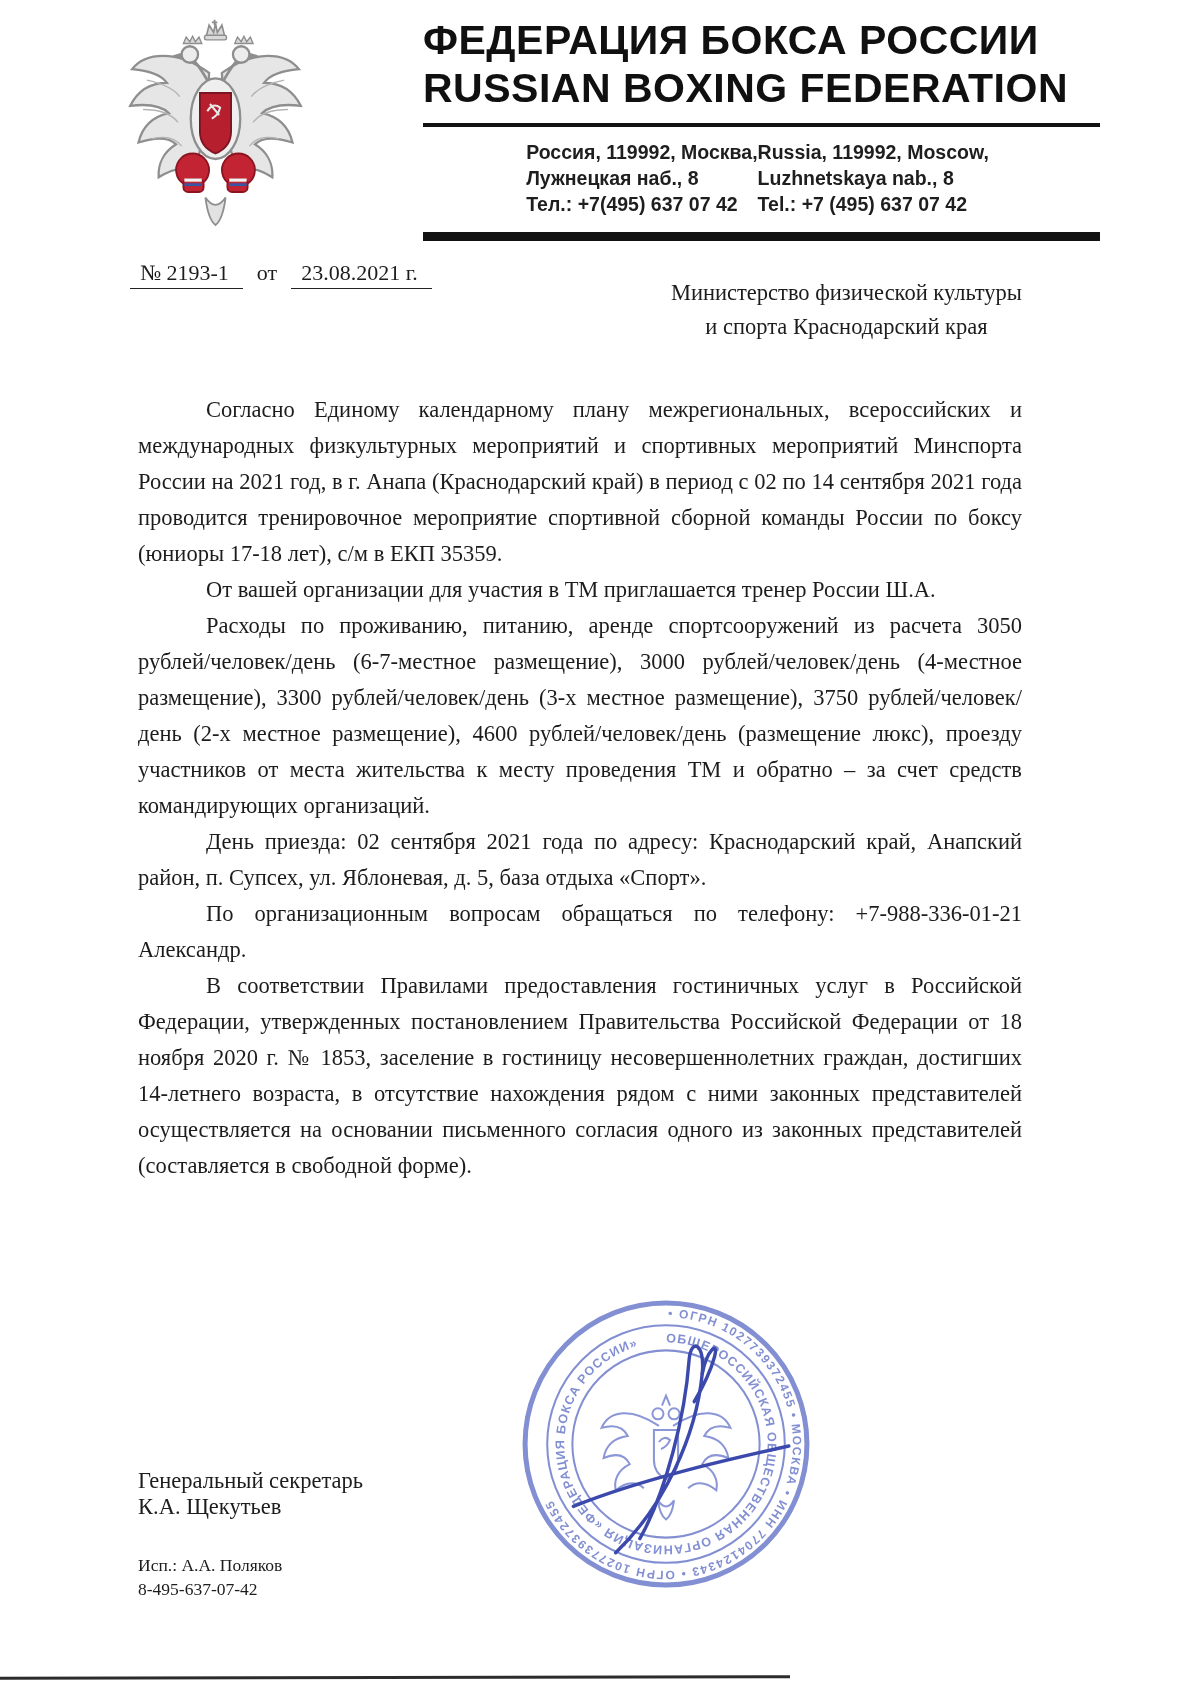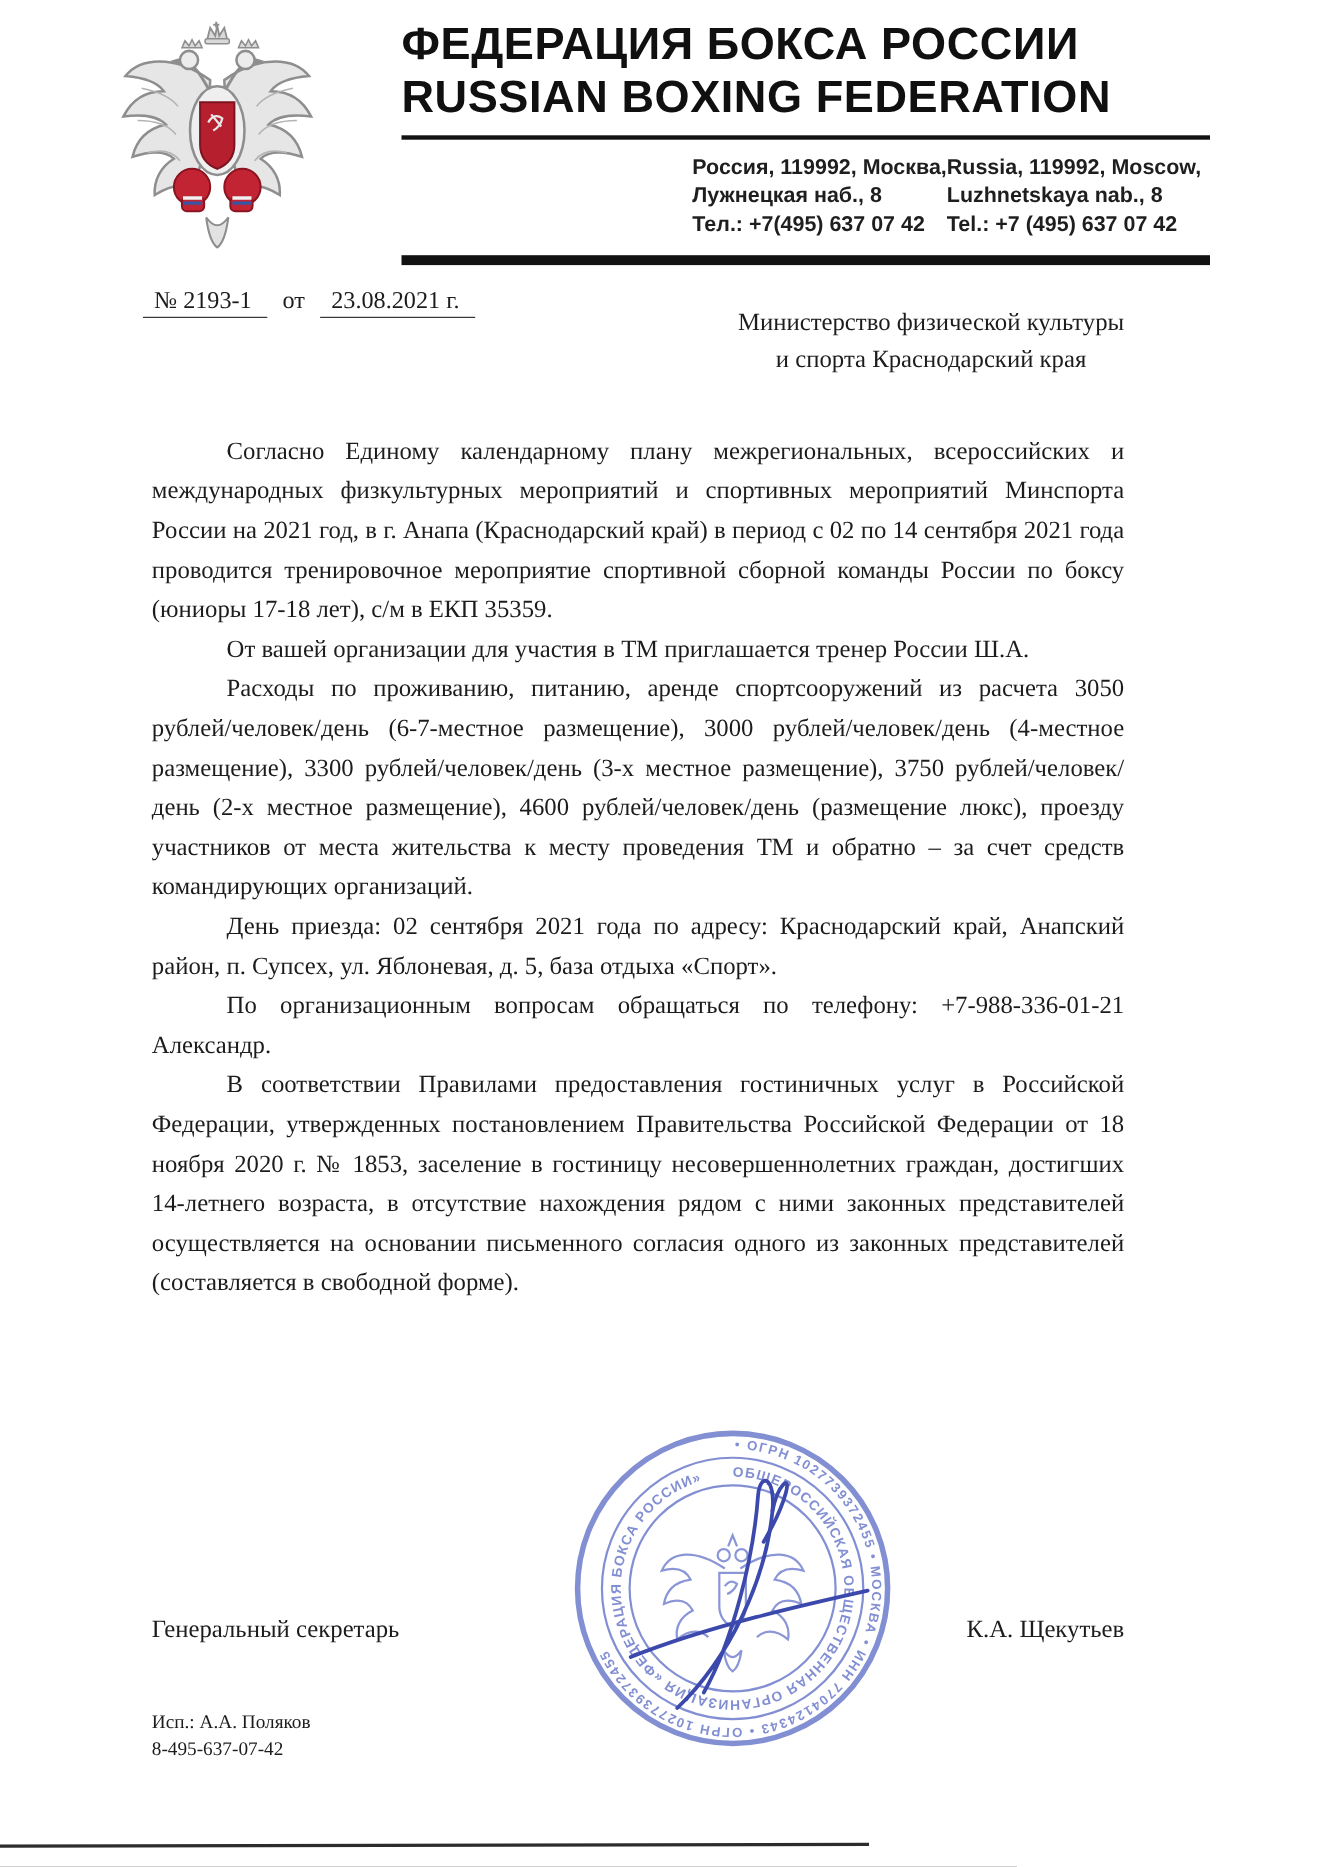--- a/index.html
+++ b/index.html
@@ -2,39 +2,39 @@
 <html><head>
 <meta charset="utf-8">
 <style>
   html,body{margin:0;padding:0;background:#9a9a9a;}
   .page{
     position:relative;width:1200px;height:1697px;margin:0 auto;
     background:#fff;overflow:hidden;
     font-family:"Liberation Serif", serif;color:#1c1c1c;
   }
   
-  .header{position:absolute;top:16px;left:100px;right:100px;display:flex;}
+  .header{position:absolute;top:16px;left:118px;right:100px;display:flex;gap:40px;}
   .logo{width:195px;height:220px;flex:0 0 auto;}
   .head-right{flex:1;margin-left:70px;font-family:"Liberation Sans", sans-serif;}
   .title{font-weight:bold;color:#101010;font-size:41px;line-height:1.18;letter-spacing:.5px;white-space:nowrap;}
   .title-rule{height:4px;background:#121212;margin:10px 0 12px 0;}
-  .addr-row{display:flex;justify-content:flex-end;padding-right:8px;}
+  .addr-row{display:flex;justify-content:center;padding-right:8px;}
   .addr{font-size:19.5px;line-height:1.35;font-weight:bold;color:#1e1e1e;}
   .head-bar{height:9px;background:#121212;margin-top:14px;}
   
   .ref{position:absolute;top:248px;left:130px;font-size:22px;display:flex;align-items:center;}
   .ref .u{border-bottom:1.6px solid #222;padding:0 14px 2px 10px;}
   .ref .ot{margin:12px 14px;padding-bottom:2px;}
   
   .recipient{position:absolute;top:276px;right:178px;text-align:center;font-size:22.5px;line-height:34px;}
   
   .body{position:absolute;top:392px;left:138px;width:884px;font-size:22.5px;line-height:36px;text-align:justify;}
   .body p{margin:0;text-indent:68px;}
   
-  .sig-row{position:absolute;top:1468px;left:138px;width:884px;display:flex;justify-content:space-between;font-size:22.5px;}
+  .sig-row{position:absolute;top:1468px;left:138px;width:884px;display:flex;justify-content:space-between;font-size:22.5px;flex-direction:column;}
   
   .stamp{position:absolute;top:1293px;left:515px;width:302px;height:302px;opacity:.92;}
   
   .footer{position:absolute;top:1553px;left:138px;font-size:17.5px;line-height:24px;}
   
   .scan-line{position:absolute;top:1676px;left:0;width:790px;height:3px;background:#2c2c2c;transform:rotate(-.12deg);}
 </style>
 </head>
 <body>
 

